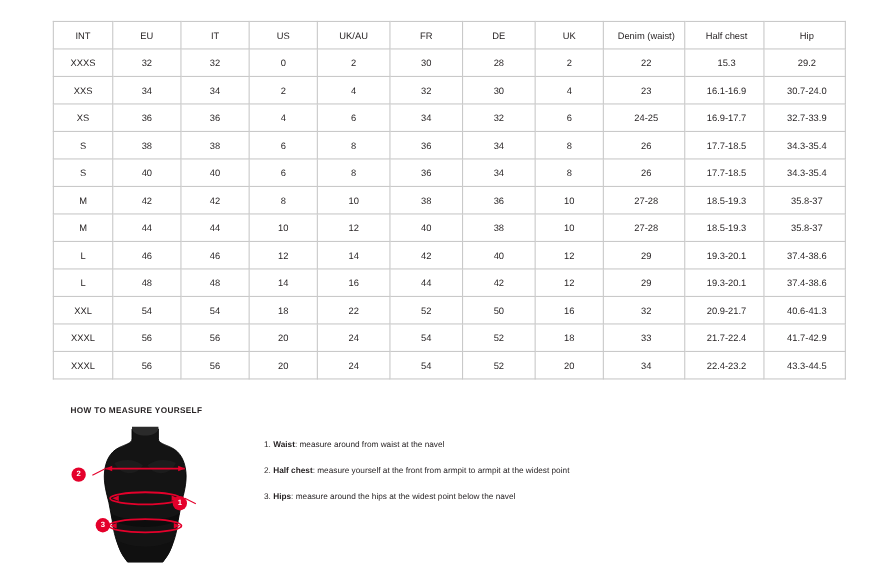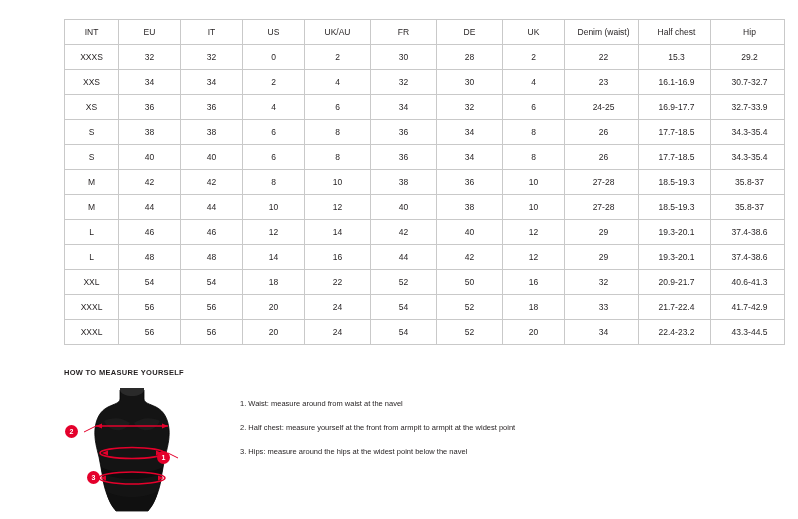--- a/index.html
+++ b/index.html
@@ -16,21 +16,21 @@
   }
   .page {
     position: relative;
     width: 798px;
     height: 519px;
   }
 
   
   .table-wrap {
     position: absolute;
-    left: 64px;
+    left: 48px;
     top: 19px;
     width: 670px;
   }
   table.size-table {
     border-collapse: collapse;
     width: 670px;
     table-layout: fixed;
   }
   table.size-table td,
   table.size-table th {
@@ -93,21 +93,21 @@
     margin-left: 56px;
     padding-top: 12px;
   }
   .note {
     font-size: 7.5px;
     line-height: 1.35;
     color: #231f20;
     margin-bottom: 14px;
     white-space: nowrap;
   }
-  .note b { font-weight: normal; text-align: right; }
+  .note b { font-weight: bold; text-align: right; }
 
   
   .badge {
     position: absolute;
     width: 13px;
     height: 13px;
     border-radius: 50%;
     background: #e4002b;
     color: #ffffff;
     font-size: 7px;
@@ -178,21 +178,21 @@
           <td>XXS</td>
           <td>34</td>
           <td>34</td>
           <td>2</td>
           <td>4</td>
           <td>32</td>
           <td>30</td>
           <td>4</td>
           <td class="col-left">23</td>
           <td class="col-left">16.1-16.9</td>
-          <td class="col-left">30.7-32.7</td>
+          <td class="col-left">30.7-24.0</td>
         </tr>
         <tr>
           <td>XS</td>
           <td>36</td>
           <td>36</td>
           <td>4</td>
           <td>6</td>
           <td>34</td>
           <td>32</td>
           <td>6</td>

